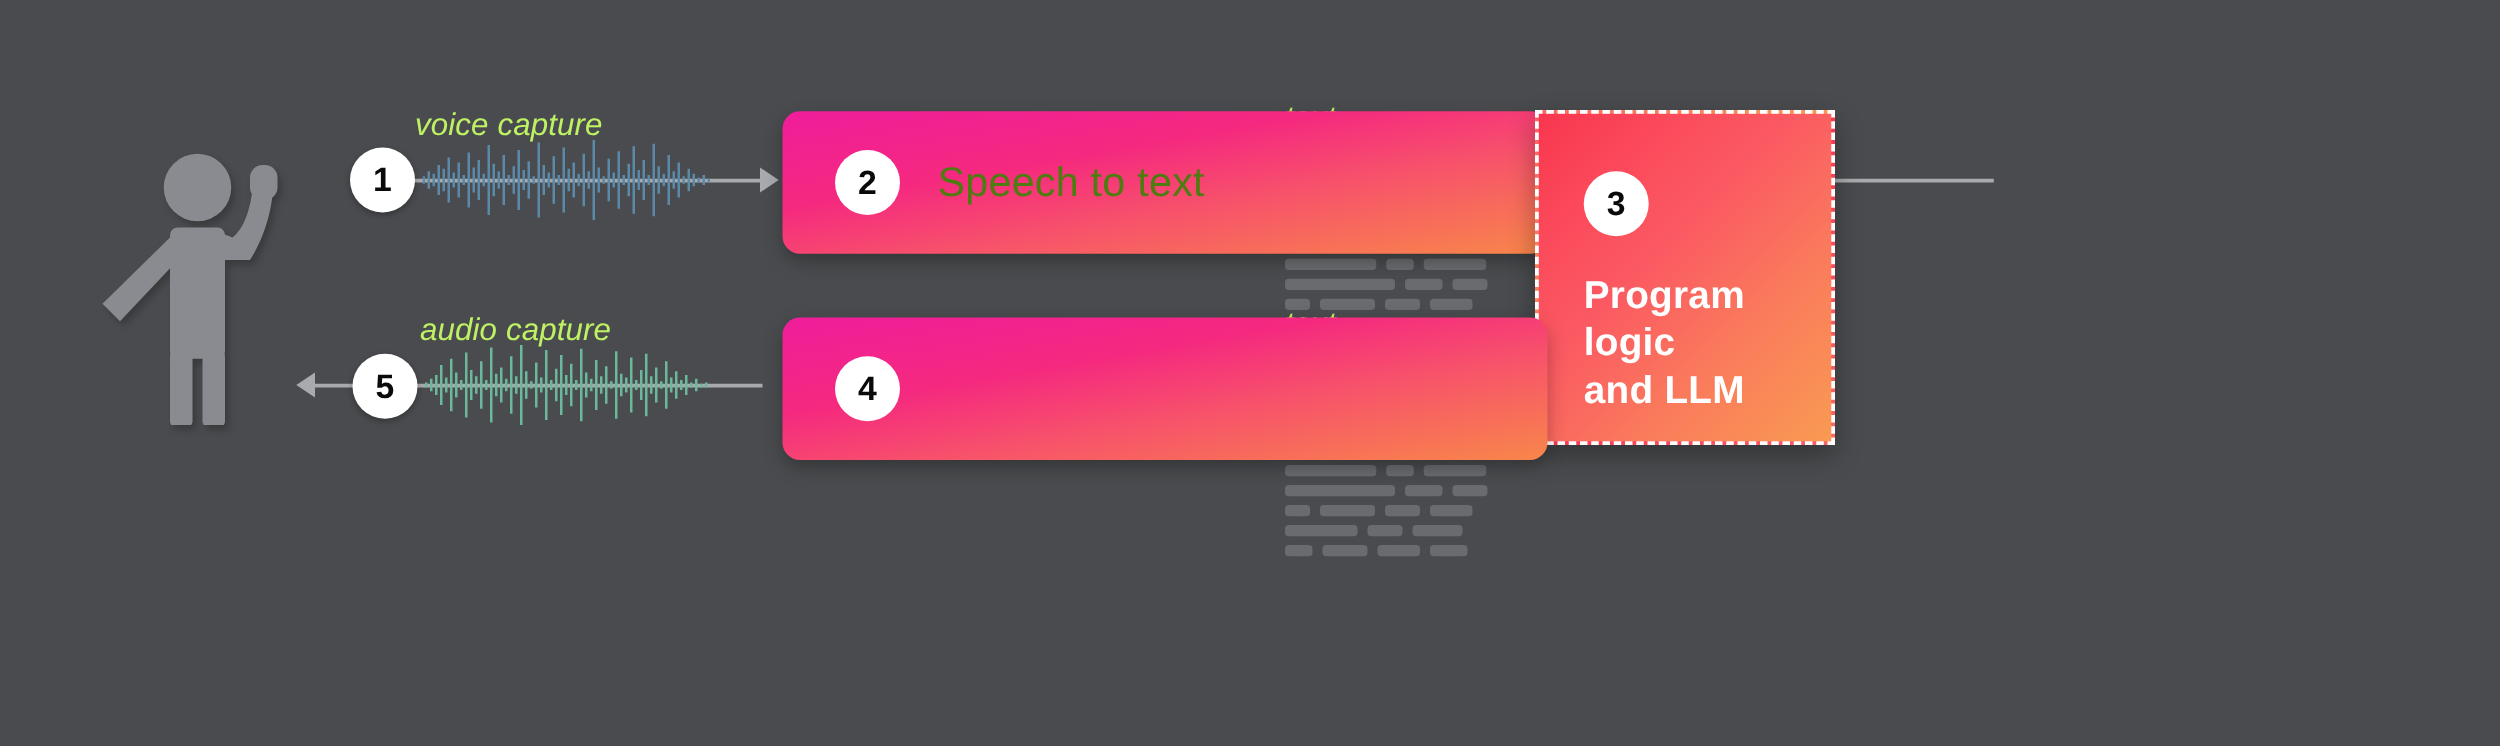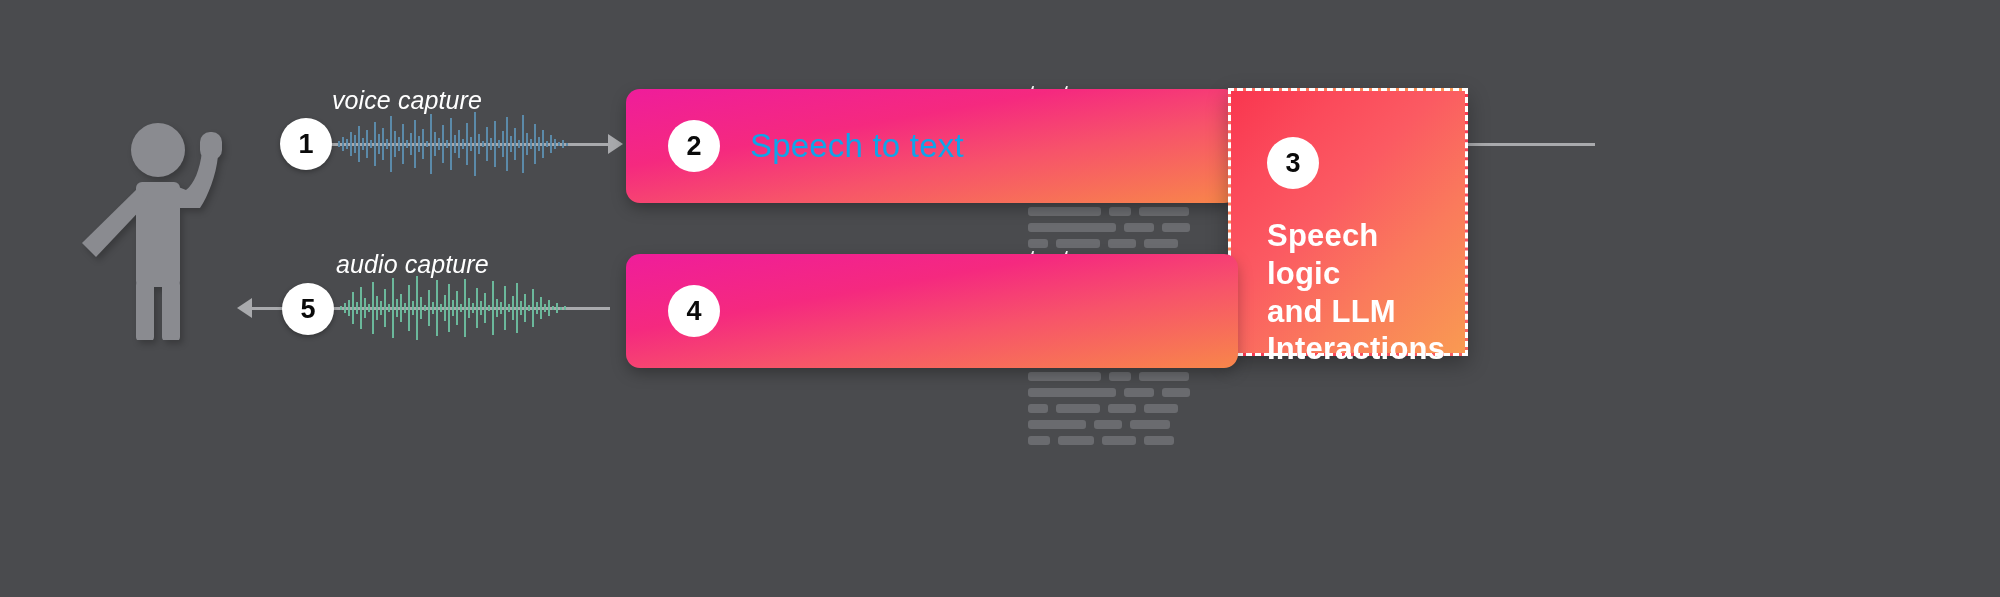--- a/index.html
+++ b/index.html
@@ -24,21 +24,21 @@
     font-size:27px;font-weight:bold;line-height:1;
     box-shadow:0 2px 5px rgba(0,0,0,.30);
     z-index:6;
   }
 
   
   .ital{
     position:absolute;
     font-style:italic;
     font-size:25px;
-    color:#ffffff;
+    color:#bef264;
     white-space:nowrap;
     letter-spacing:.1px;
   }
 
   
   .conn{position:absolute;height:3px;background:#a9aaad;}
   .arrowhead{position:absolute;width:0;height:0;}
   .arrow-r{
     border-top:10px solid transparent;
     border-bottom:10px solid transparent;
@@ -73,21 +73,21 @@
     z-index:-1;
   }
   .pbox .pbadge{
     position:relative;
     width:52px;height:52px;border-radius:50%;
     background:#fff;color:#0a0a0a;
     display:flex;align-items:center;justify-content:center;
     font-size:27px;font-weight:bold;flex:none;
   }
   .pbox .plabel{
-    color:#0ea5e9;
+    color:#4d7c0f;
     font-size:33px;
     margin-left:30px;
     white-space:nowrap;
     letter-spacing:.2px;
   }
 
   
   .textblock{position:absolute;}
   .textblock .trow{display:flex;gap:8px;margin-bottom:7px;height:9px;}
   .textblock .tseg{background:#6a6b6f;border-radius:3px;height:9px;}
@@ -286,23 +286,22 @@
       </div>
     <div class="trow">
         <div class="tseg" style="width:60px;"></div>
         <div class="tseg" style="width:48px;"></div>
       </div>
   </div>
 
   <div class="gpanel" style="left:1228px;top:88px;width:240px;height:268px;">
     <div class="gbadge">3</div>
     <div class="gtitle">
-      <span>Speech logic</span><br>
+      <span>Program logic</span><br>
       <span>and LLM</span><br>
-      <span>Interactions</span>
     </div>
   </div>
 
   <div class="ital" style="left:1028px;top:245px;">text</div>
 
   <div class="conn" style="left:968px;top:307px;width:300px;"></div>
 
   <div class="textblock" style="left:1028px;top:260px;">
     <div class="trow">
         <div class="tseg" style="width:68px;"></div>

